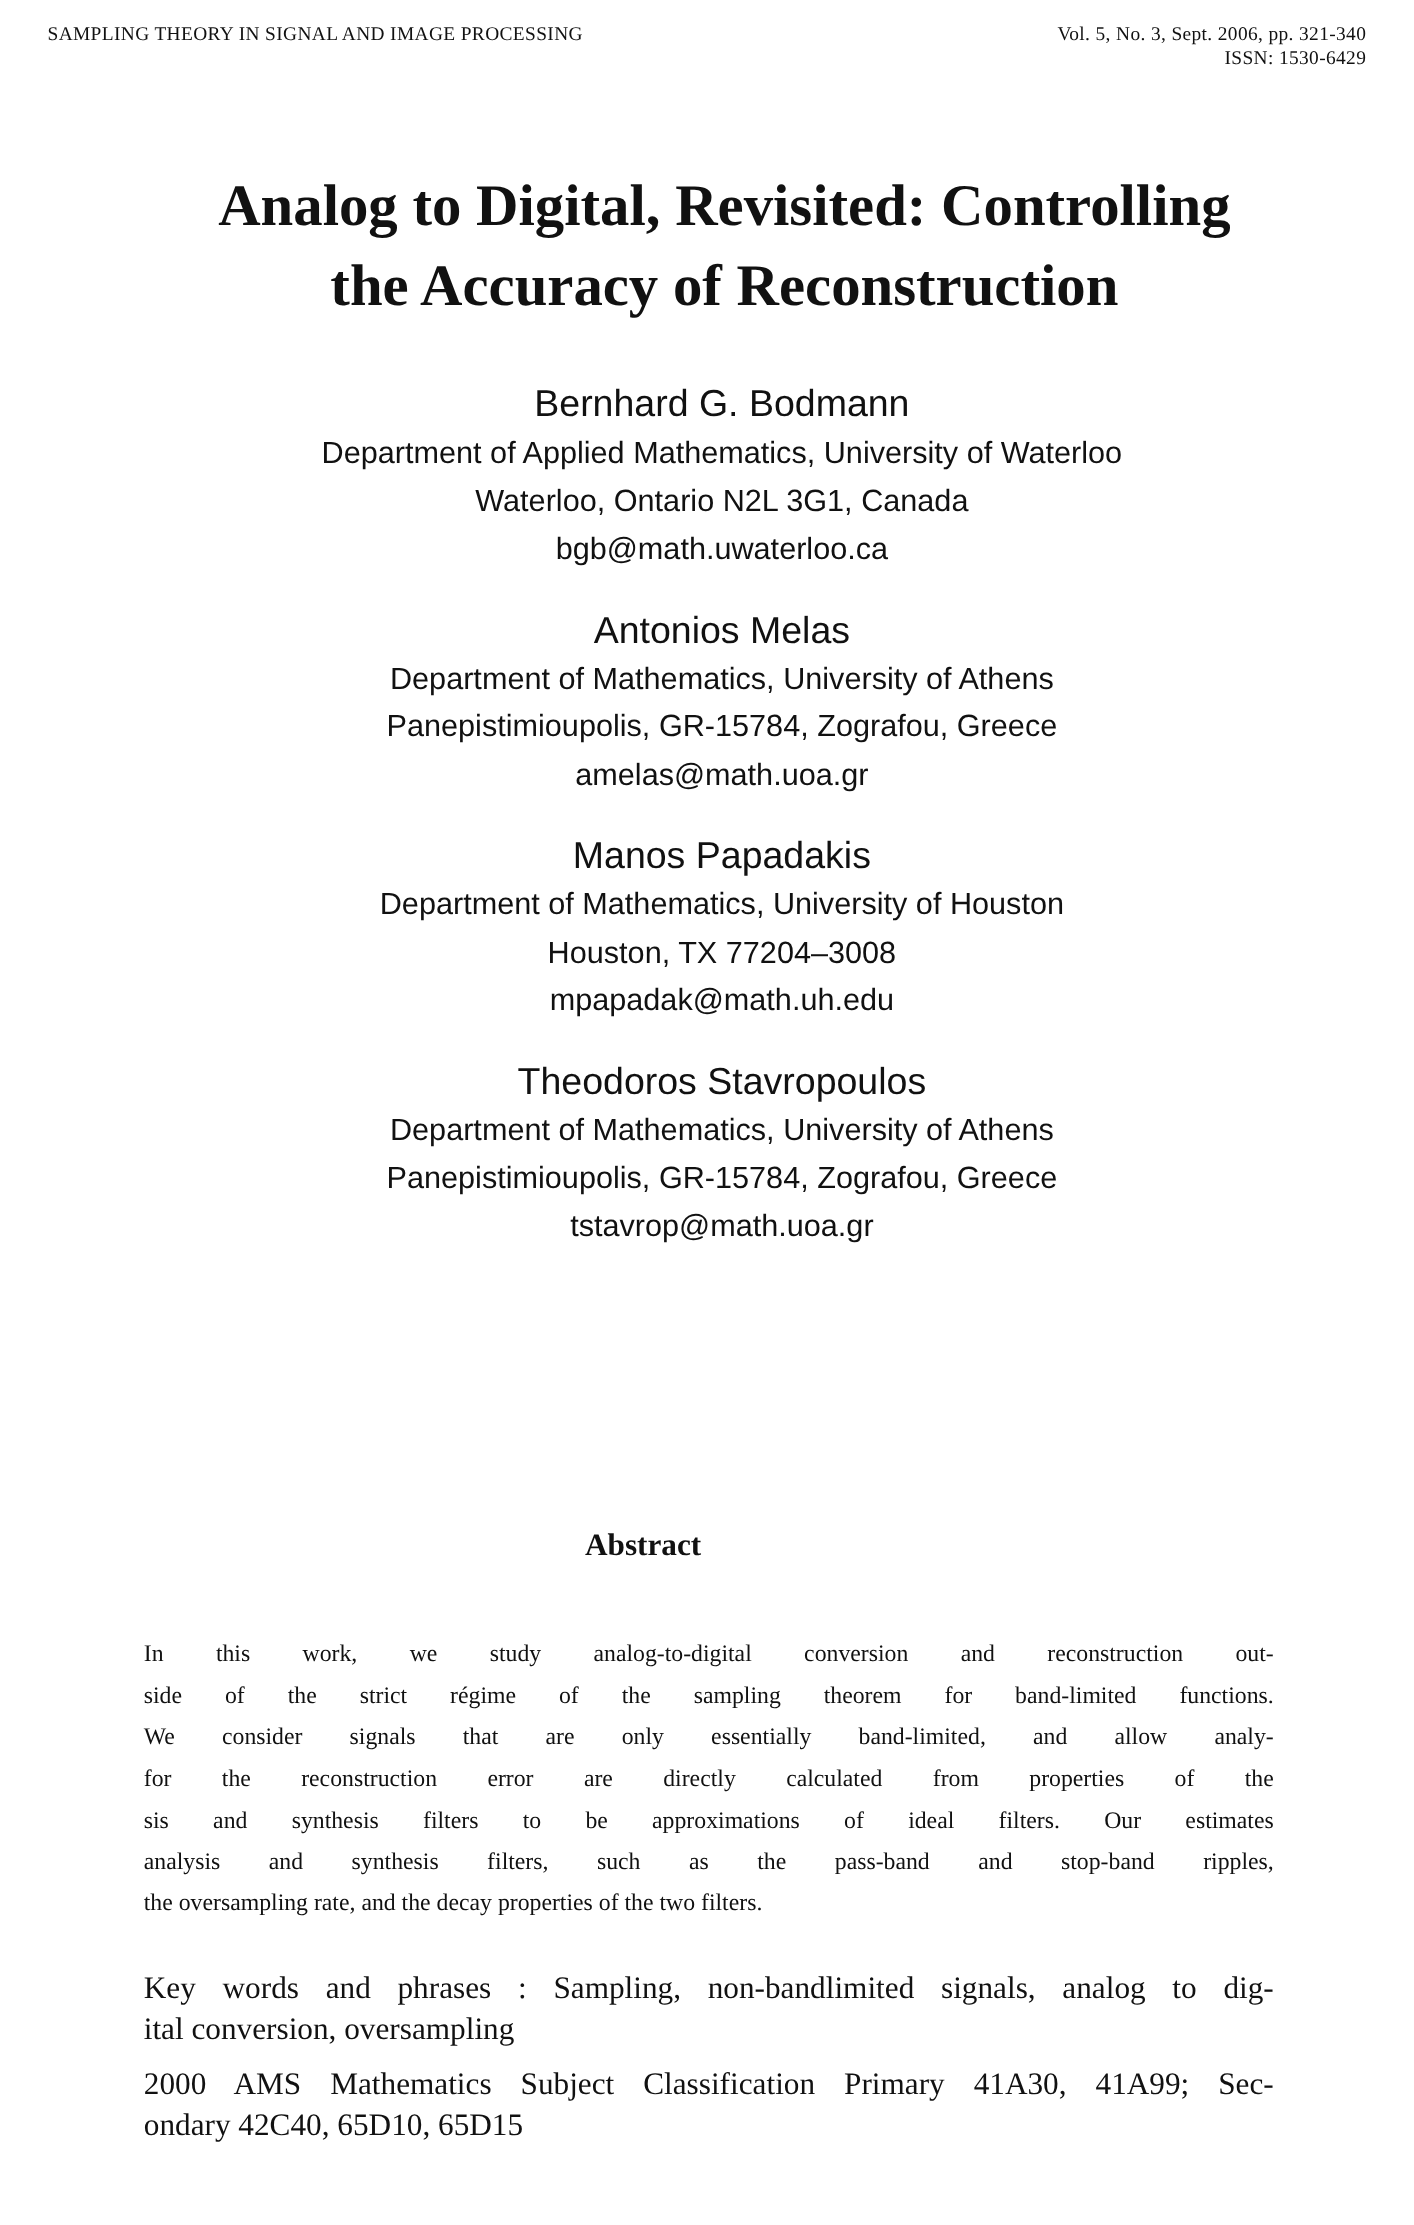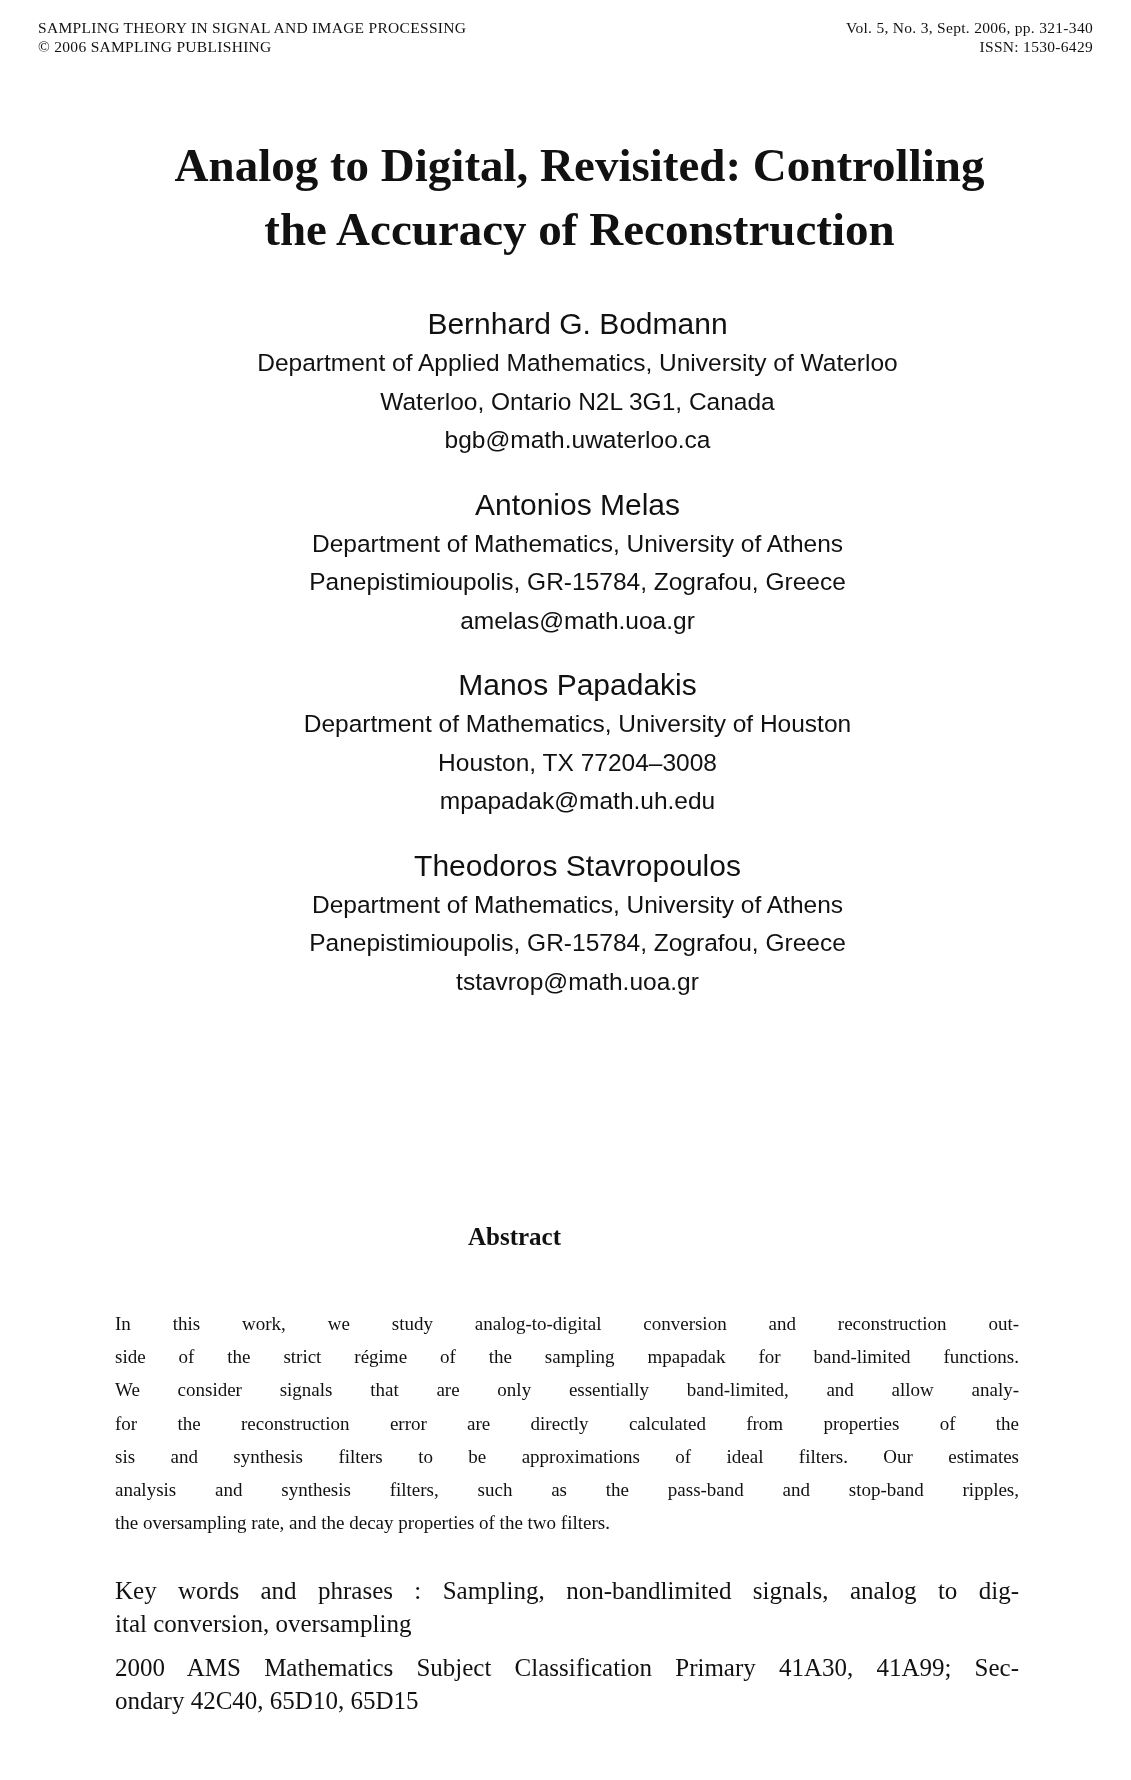--- a/index.html
+++ b/index.html
@@ -51,21 +51,20 @@
     font-size: 25px; line-height: 33.2px;
   }
   .it { }
 </style>
 </head>
 <body>
 
 <div class="running-head">
   <div class="rh-left">
     <div>SAMPLING THEORY IN SIGNAL AND IMAGE PROCESSING</div>
-    <div>© 2006 SAMPLING PUBLISHING</div>
   </div>
   <div class="rh-right">
     <div>Vol. 5, No. 3, Sept. 2006, pp. 321-340</div>
     <div>ISSN: 1530-6429</div>
   </div>
 </div>
 
 <h1 class="title">
   <div>Analog to Digital, Revisited: Controlling</div>
   <div>the Accuracy of Reconstruction</div>
@@ -95,21 +94,21 @@
     <div class="author-line">Department of Mathematics, University of Athens</div>
     <div class="author-line">Panepistimioupolis, GR-15784, Zografou, Greece</div>
     <div class="author-line">tstavrop@math.uoa.gr</div>
   </div>
 </div>
 
 <div class="abstract-title">Abstract</div>
 
 <div class="abstract-body">
   <span class="abstract-line">In this work, we study analog-to-digital conversion and reconstruction out-</span>
-  <span class="abstract-line">side of the strict régime of the sampling mpapadak for band-limited functions.</span>
+  <span class="abstract-line">side of the strict régime of the sampling theorem for band-limited functions.</span>
   <span class="abstract-line">We consider signals that are only essentially band-limited, and allow analy-</span>
   <span class="abstract-line">for the reconstruction error are directly calculated from properties of the</span>
   <span class="abstract-line">sis and synthesis filters to be approximations of ideal filters. Our estimates</span>
   <span class="abstract-line">analysis and synthesis filters, such as the pass-band and stop-band ripples,</span>
   <span class="abstract-line last">the oversampling rate, and the decay properties of the two filters.</span>
 </div>
 
 <div class="keywords">
   <div class="abstract-line"><span class="it">Key words and phrases</span><span> : </span><span>Sampling, non-bandlimited signals, analog to dig-</span></div>
   <div class="abstract-line last">ital conversion, oversampling</div>

